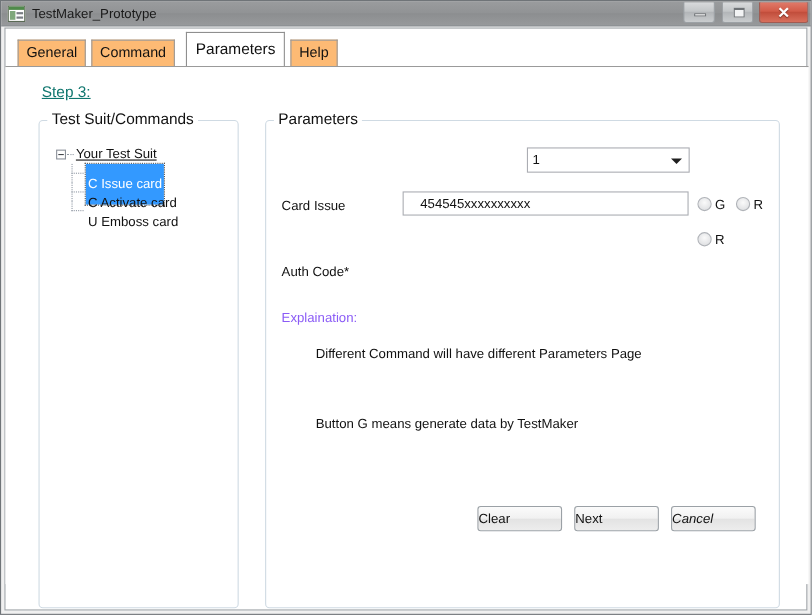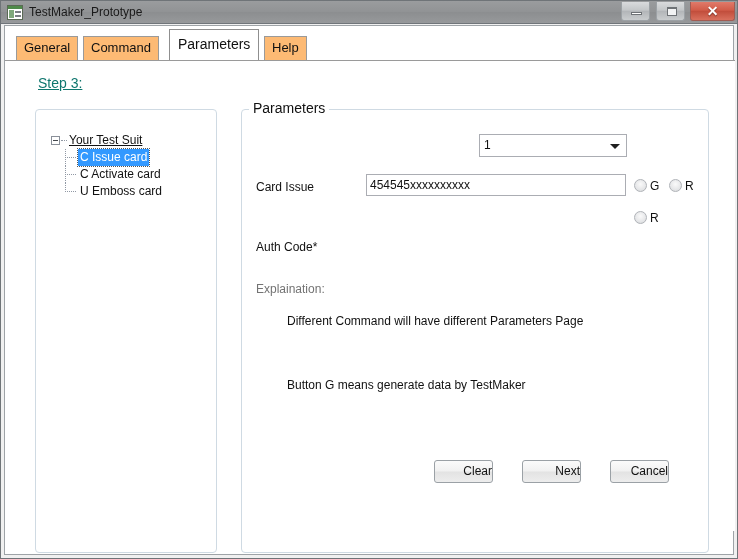--- a/index.html
+++ b/index.html
@@ -265,21 +265,21 @@
   .tree-child.last .child-vline { height: 9px; }
   .tree-child .child-hline {
     position: absolute;
     left: 17px; top: 8px;
     width: 11px; height: 1px;
     border-top: 1px dotted #9098a4;
   }
   .tree-child .child-text {
     position: relative;
     display: inline-block;
-    padding: 0 2px;
+    padding: 10px 2px;
   }
   .tree-child.selected .child-text {
     background: #3399ff;
     color: #ffffff;
     outline: 1px dotted #555555;
   }
 
   
   .form-label {
     position: absolute;
@@ -288,21 +288,21 @@
     white-space: nowrap;
   }
   .textbox {
     position: absolute;
     box-sizing: border-box;
     background: #ffffff;
     border: 1px solid #abadb3;
     font-family: "Liberation Sans", sans-serif;
     font-size: 12px;
     color: #111111;
-    padding: 0 3px;
+    padding: 0 15px;
     line-height: 20px;
     height: 22px;
     white-space: nowrap;
     overflow: hidden;
   }
   .combobox {
     position: absolute;
     box-sizing: border-box;
     background: #ffffff;
     border: 1px solid #abadb3;
@@ -339,42 +339,42 @@
     border: 1px solid #b0b3b8;
     background: radial-gradient(circle at 50% 38%, #fafafa 0%, #e4e5e7 65%, #d2d4d6 100%);
     vertical-align: -2px;
     margin-right: 3px;
   }
 
   .explain-title {
     position: absolute;
     left: 14px; top: 172px;
     font-size: 12px;
-    color: #737373;
+    color: #8b5cf6;
   }
   .explain-line {
     position: absolute;
     left: 45px;
     font-size: 12px;
     color: #111111;
     white-space: nowrap;
   }
 
   
   .btn {
     position: absolute;
     box-sizing: border-box;
-    width: 59px; height: 23px;
+    width: 77px; height: 23px;
     border: 1px solid #9ba1a6;
     border-radius: 3px;
     background: linear-gradient(to bottom, #fbfbfb 0%, #f1f1f1 48%, #e3e3e3 52%, #ededed 100%);
     font-family: "Liberation Sans", sans-serif;
     font-size: 12px;
     color: #111111;
-    text-align: right;
+    text-align: left;
     line-height: 21px;
     cursor: default;
   }
 </style>
 </head>
 <body>
 
 <div class="window">
 
   <div class="titlebar">
@@ -407,20 +407,21 @@
     <div class="tab" style="left:78px;">Command</div>
     <div class="tab active" style="left:164px;">Parameters</div>
     <div class="tab" style="left:259px;">Help</div>
   </div>
 
   <div class="page">
 
     <div class="step-label">Step 3:</div>
 
     <div class="groupbox" id="gb-testsuit">
+      <div class="gb-title">Test Suit/Commands</div>
 
       <div class="treeview">
 
         <div class="tree-row tree-root">
           <span class="tree-expander"></span>
           <span class="tree-dots-h"></span>
           <span class="tree-root-label">Your Test Suit</span>
         </div>
 
         <div class="tree-row tree-child selected">
@@ -465,17 +466,17 @@
       <div class="radio" style="left:392px; top:101px;">
         <span class="dot"></span><span>R</span>
       </div>
 
       <div class="explain-title">Explaination:</div>
       <div class="explain-line" style="top:204px;">Different Command will have different Parameters Page</div>
       <div class="explain-line" style="top:268px;">Button G means generate data by TestMaker</div>
 
       <div class="btn" style="left:192px; top:350px;">Clear</div>
       <div class="btn" style="left:280px; top:350px;">Next</div>
-      <div class="btn" style="left:368px; top:350px;">Cancel</div>
+      <div class="btn" style="left:368px; top:350px;font-style:italic;">Cancel</div>
 
     </div>
   </div>
 </div>
 
 </body></html>

